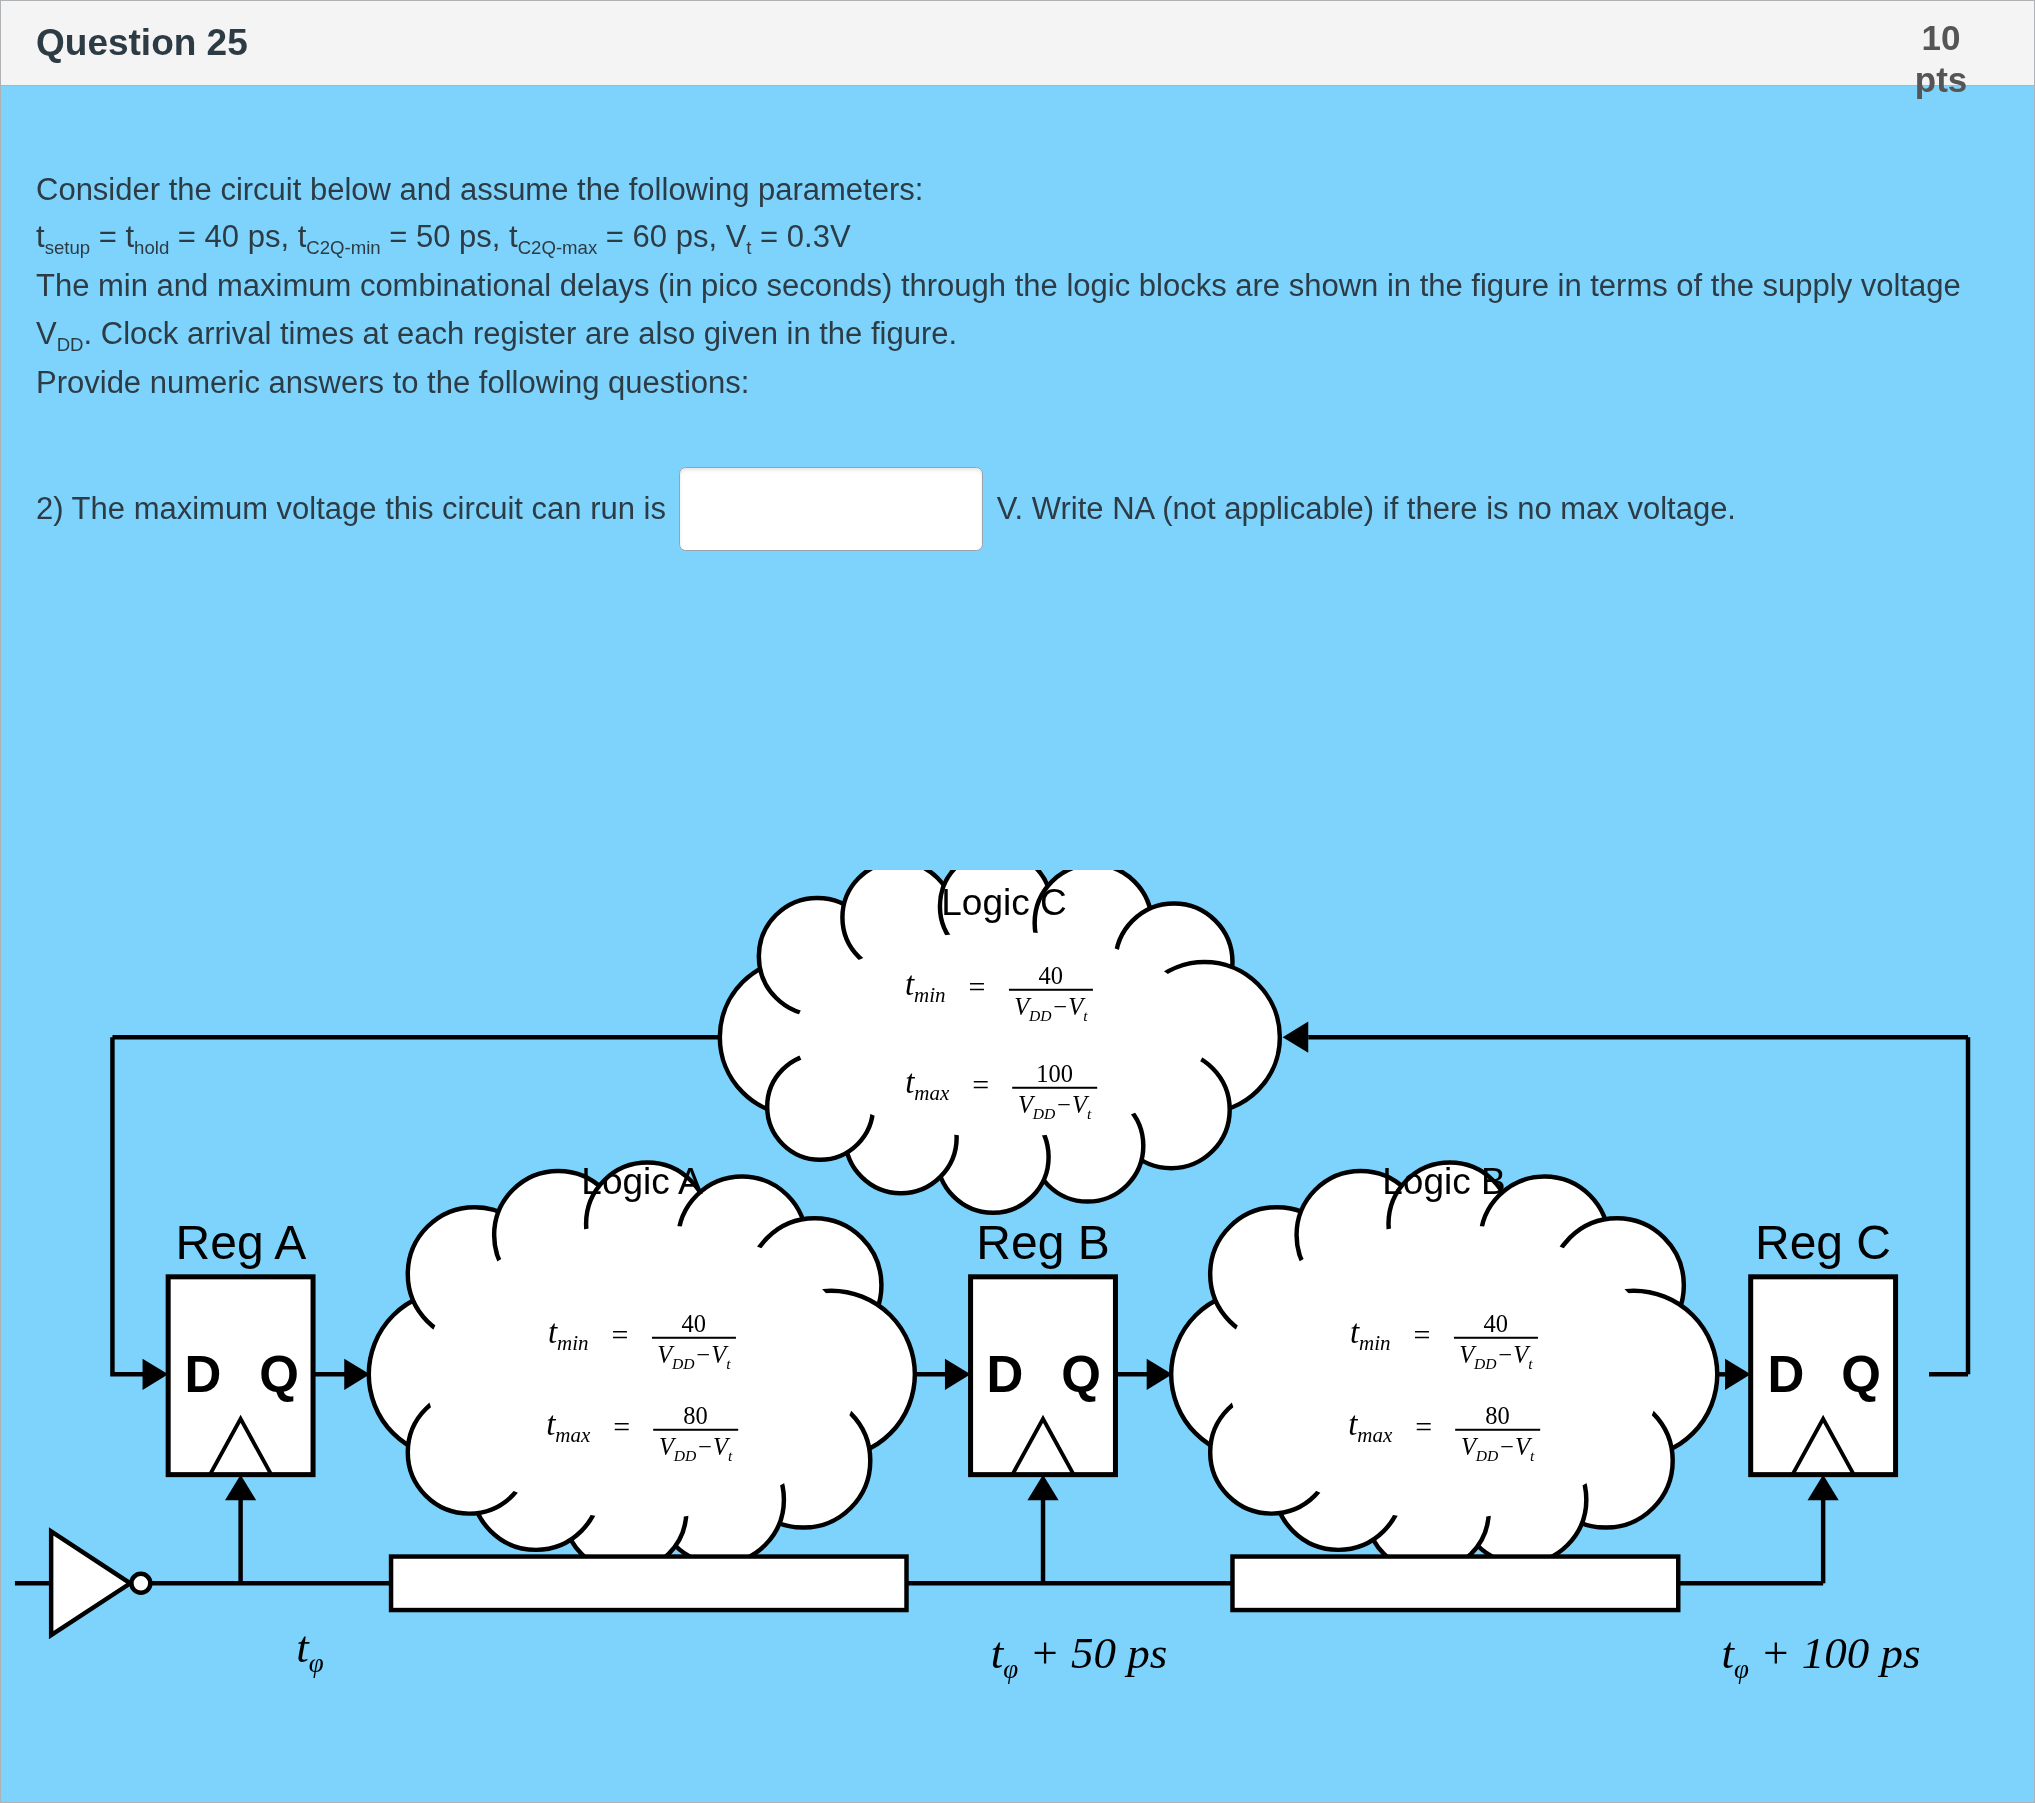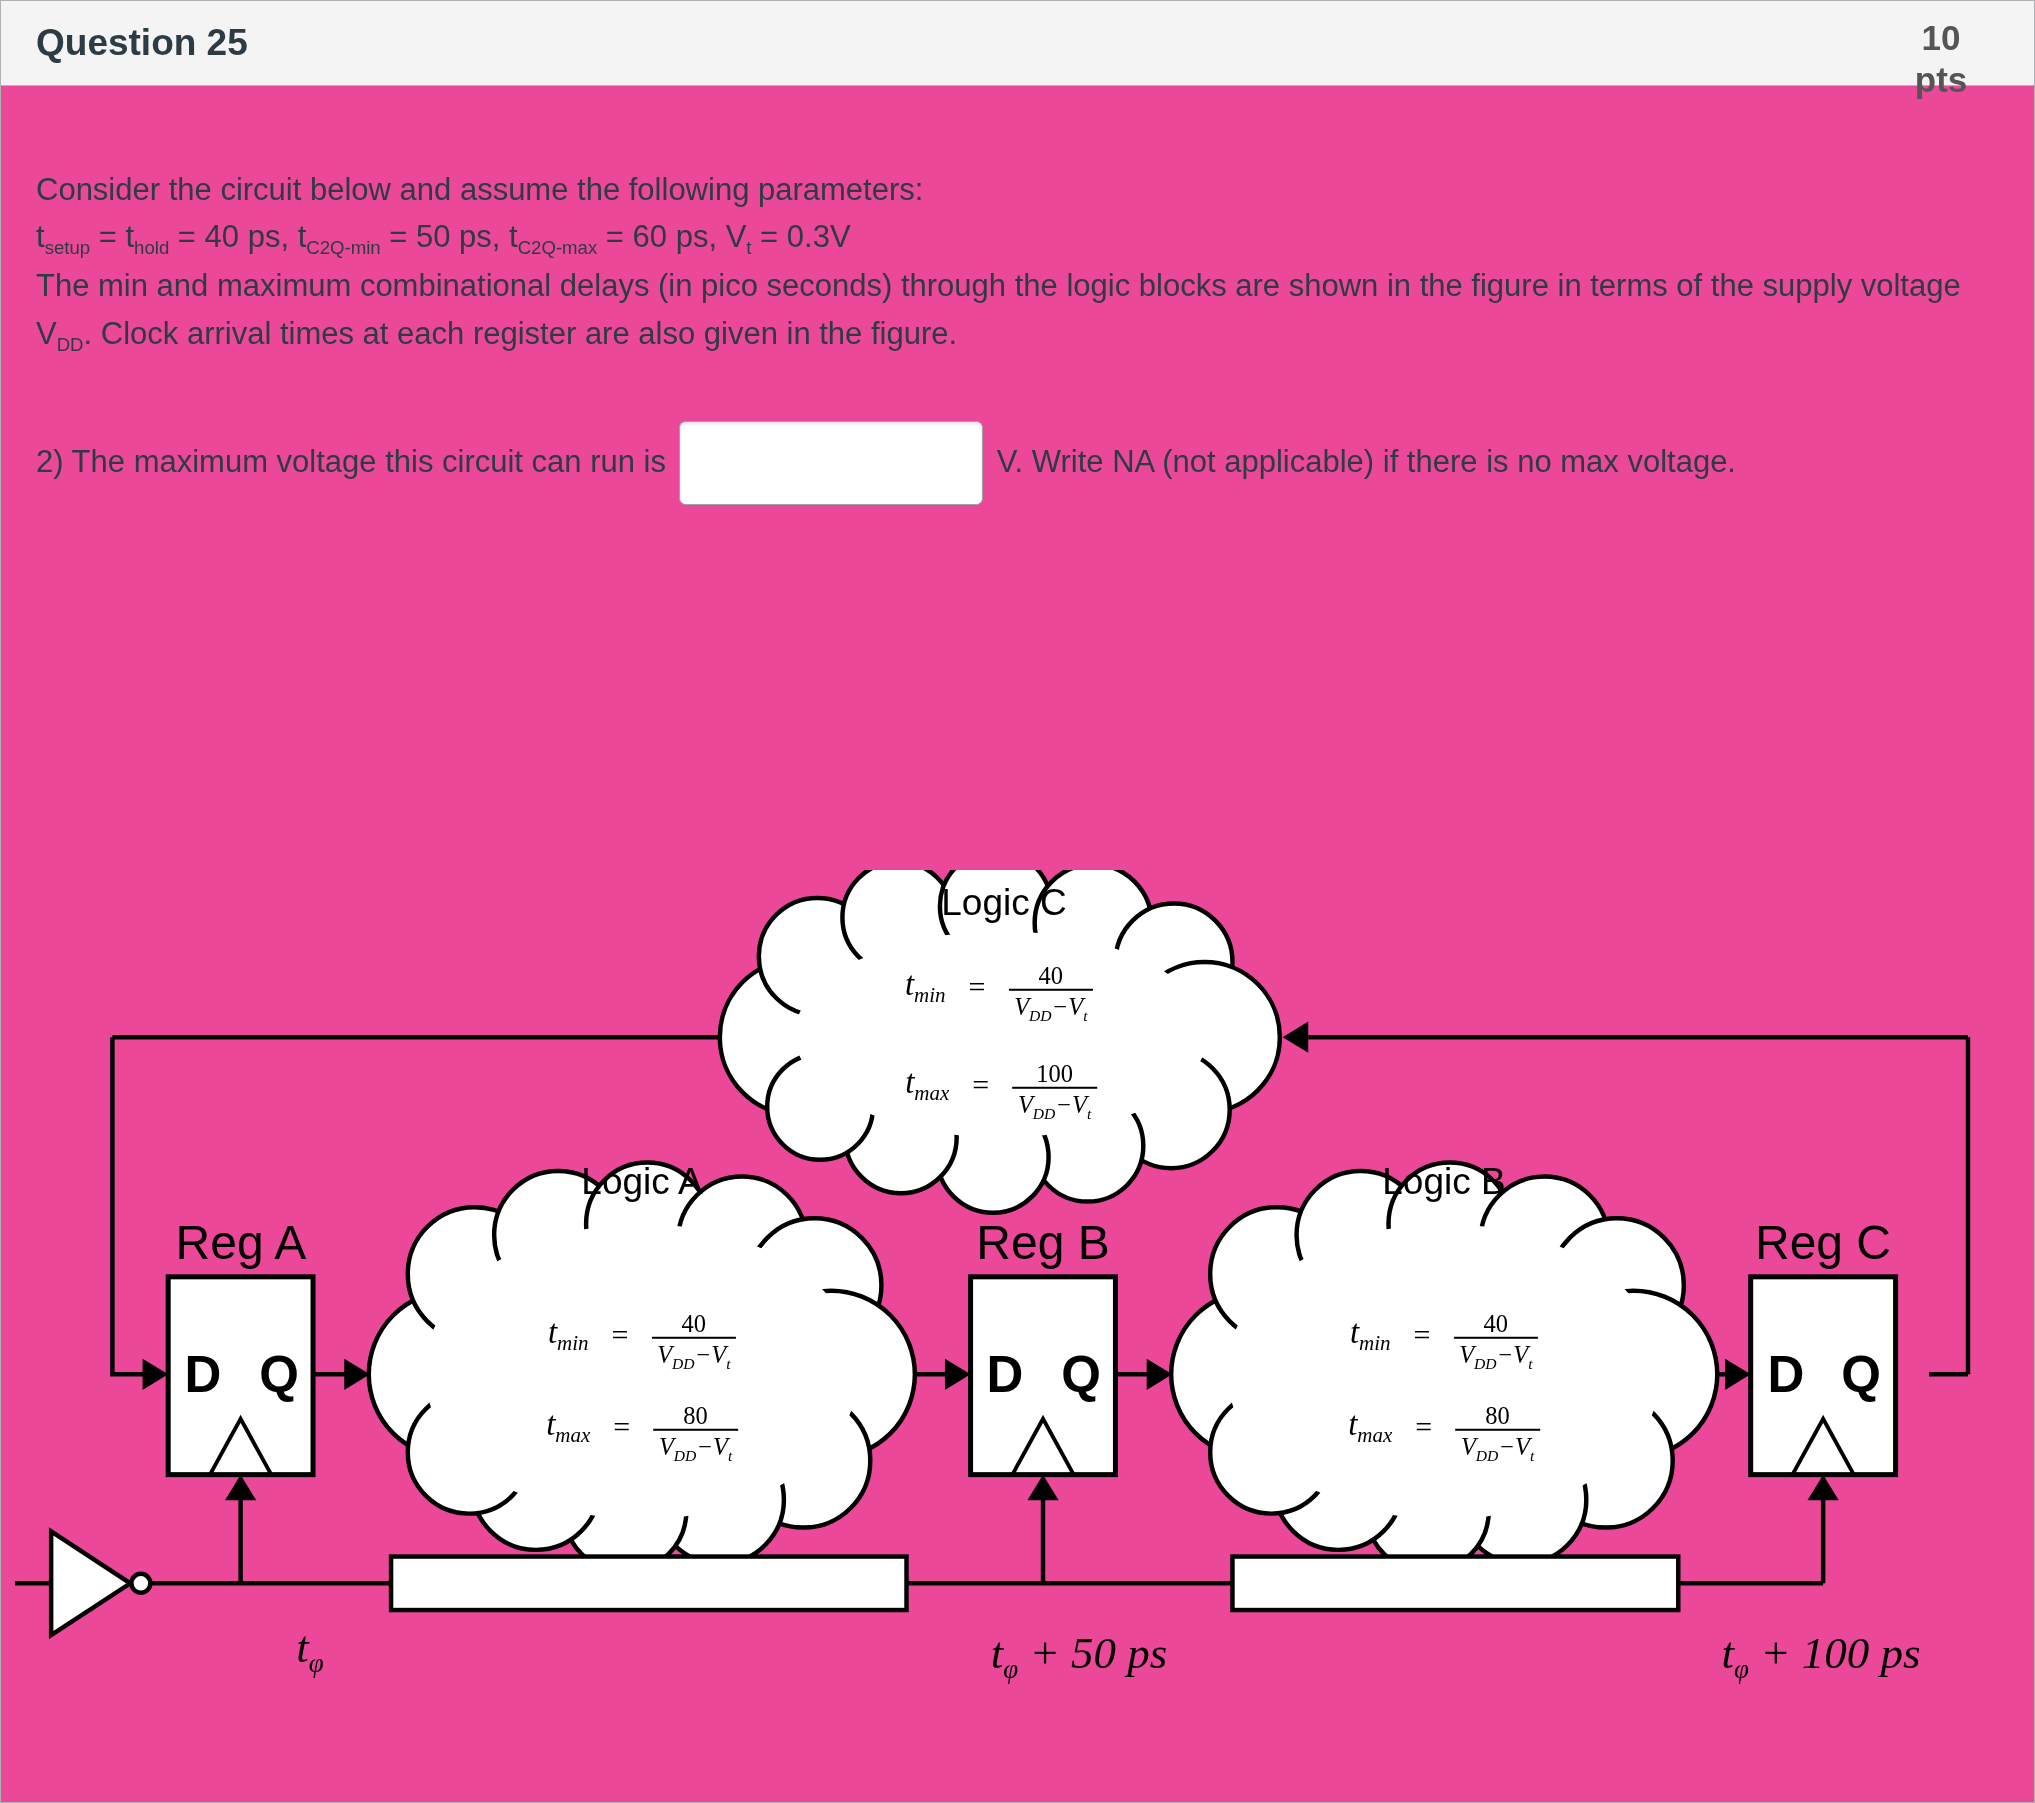--- a/index.html
+++ b/index.html
@@ -1,16 +1,16 @@
 <!DOCTYPE html>
 <html style="font-size:9px"><head>
 <meta charset="utf-8">
 <style>
   html,body{margin:0;padding:0;background:#fff;}
-  .page{position:relative;width:2035px;height:1803px;box-sizing:border-box;background:#ec4899;
+  .page{position:relative;width:2035px;height:1803px;box-sizing:border-box;background:#7dd3fc;
         border:1.1px solid #aeb2b4;font-family:"Liberation Sans",sans-serif;color:#2D3B45;overflow:hidden;}
 
   
   .qheader{position:relative;height:84px;background:#f4f4f4;border-bottom:1.7px solid #b2b5b7;
            display:flex;align-items:center;}
   .qheader h2{margin:0 0 0 35px;font-size:37px;font-weight:700;color:#2D3B45;}
   .points{position:absolute;top:15.6px;right:51px;width:84px;text-align:center;
           font-size:35px;font-weight:700;color:#555;line-height:42px;z-index:3;}
 
   
@@ -58,20 +58,21 @@
     <div class="points">10 pts</div>
   </div>
 
   <div class="content">
     <p class="p1">Consider the circuit below and assume the following parameters:</p>
 
     <p class="params"><span>t</span><sub>setup</sub><span> = </span><span>t</span><sub>hold</sub><span> = 40 ps, </span><span>t</span><sub>C2Q-min</sub><span> = 50 ps,  </span><span>t</span><sub>C2Q-max</sub><span> = 60 ps, </span><span>V</span><sub>t</sub><span> = 0.3V</span></p>
 
     <p class="p3"><span>The min and maximum combinational delays (in pico seconds) through the logic blocks are shown in the figure in terms of the supply voltage </span><span>V</span><sub>DD</sub><span>. Clock arrival times at each register are also given in the figure.</span></p>
 
+    <p class="p4">Provide numeric answers to the following questions:</p>
 
 
     <div class="qrow qrow2">
       <span>2) The maximum voltage this circuit can run is</span>
       <input class="answer-input" type="text" value="" style="">
       <span>V. Write NA (not applicable) if there is no max voltage.</span>
     </div>
   </div>
 
   <div class="diagram">

